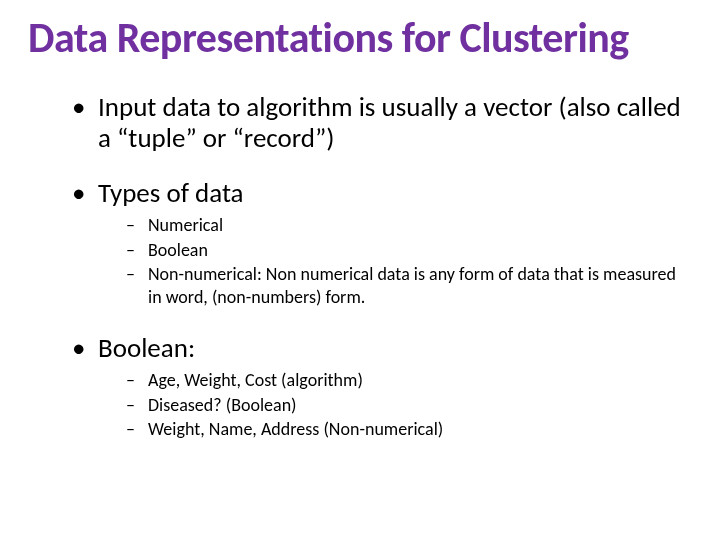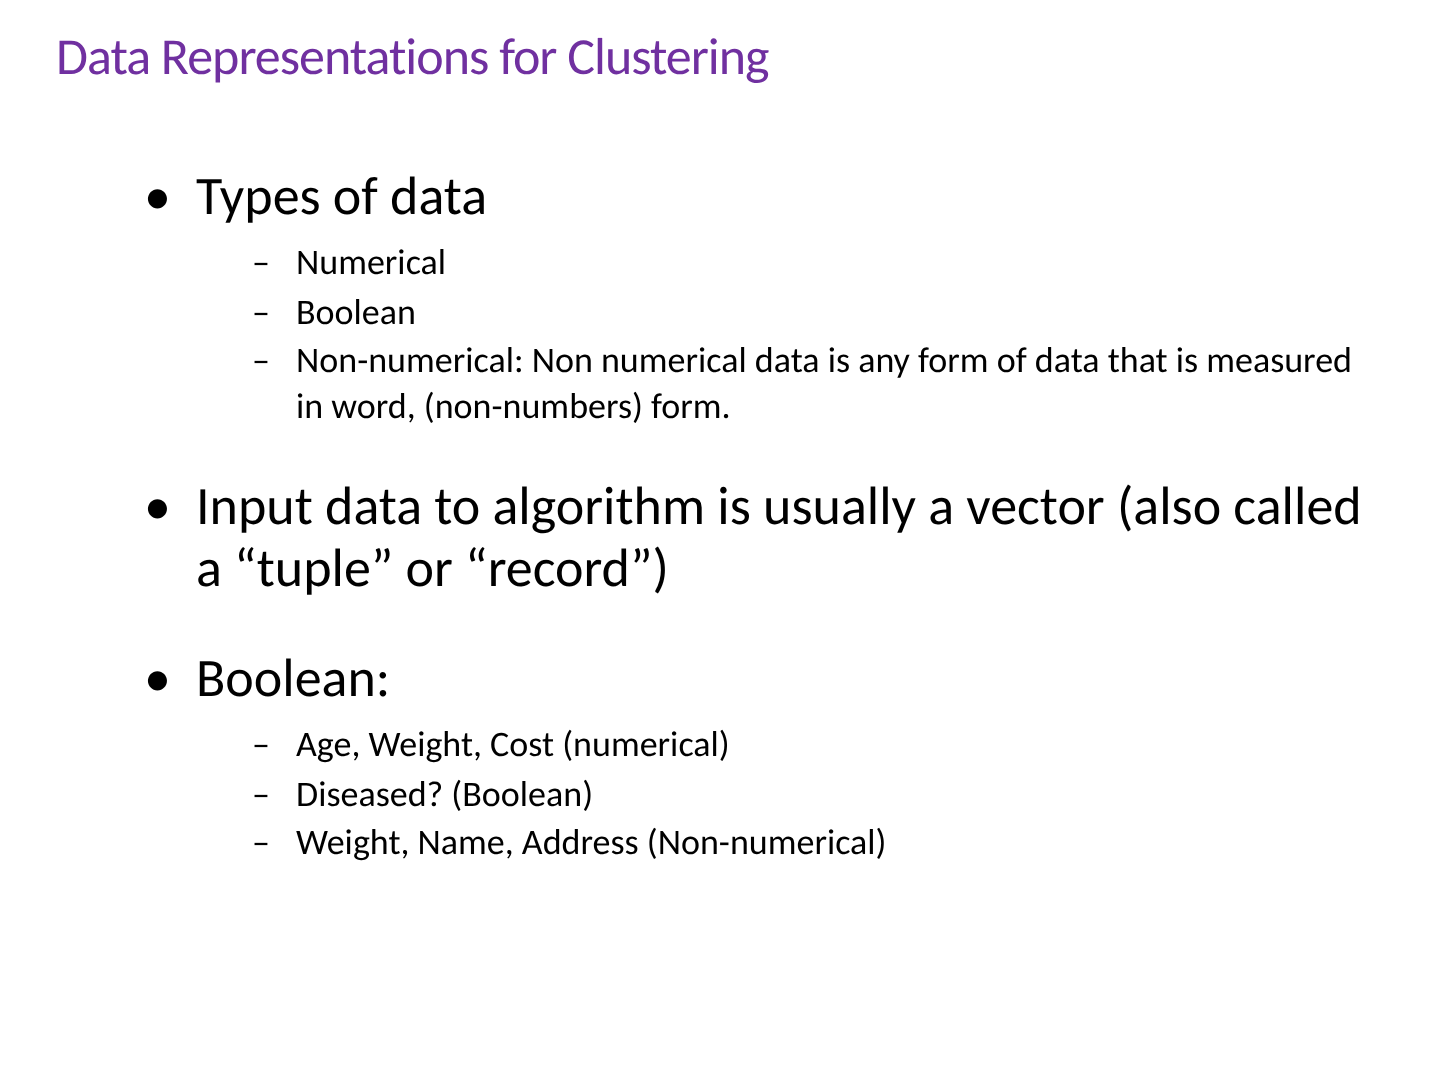--- a/index.html
+++ b/index.html
@@ -11,24 +11,24 @@
     font-family: Calibri, "Segoe UI", Arial, sans-serif;
     color: #000;
   }
   .slide {
     box-sizing: border-box;
     width: 720px;
     height: 540px;
     padding: 12px 28px 20px 28px;
   }
   .title {
-    font-size: 26px;
-    font-weight: 400;
+    font-size: 42px;
+    font-weight: 700;
     color: #7030a0;
-    margin: 0 0 39px 0;
+    margin: 0 0 28px 0;
     letter-spacing: -0.5px;
   }
   ul.level1 {
     list-style: none;
     padding: 0;
     margin: 0 0 0 40px;
   }
   ul.level1 > li {
     position: relative;
     padding-left: 30px;
@@ -65,35 +65,35 @@
 </style>
 </head>
 <body>
 
 <div class="slide">
   <h1 class="title">Data Representations for Clustering</h1>
 
   <ul class="level1">
 
     <li>
+      <span>Input data to algorithm is usually a vector (also called a “tuple” or “record”)</span>
+    </li>
+
+    <li>
       <span>Types of data</span>
       <ul class="level2">
         <li><span>Numerical</span></li>
         <li><span>Boolean</span></li>
         <li><span>Non-numerical: Non numerical data is any form of data that is measured in word, (non-numbers) form.</span></li>
       </ul>
     </li>
 
     <li>
-      <span>Input data to algorithm is usually a vector (also called a “tuple” or “record”)</span>
-    </li>
-
-    <li>
       <span>Boolean:</span>
       <ul class="level2">
-        <li><span>Age, Weight, Cost (numerical)</span></li>
+        <li><span>Age, Weight, Cost (algorithm)</span></li>
         <li><span>Diseased? (Boolean)</span></li>
         <li><span>Weight, Name, Address (Non-numerical)</span></li>
       </ul>
     </li>
 
   </ul>
 </div>
 
 </body></html>

